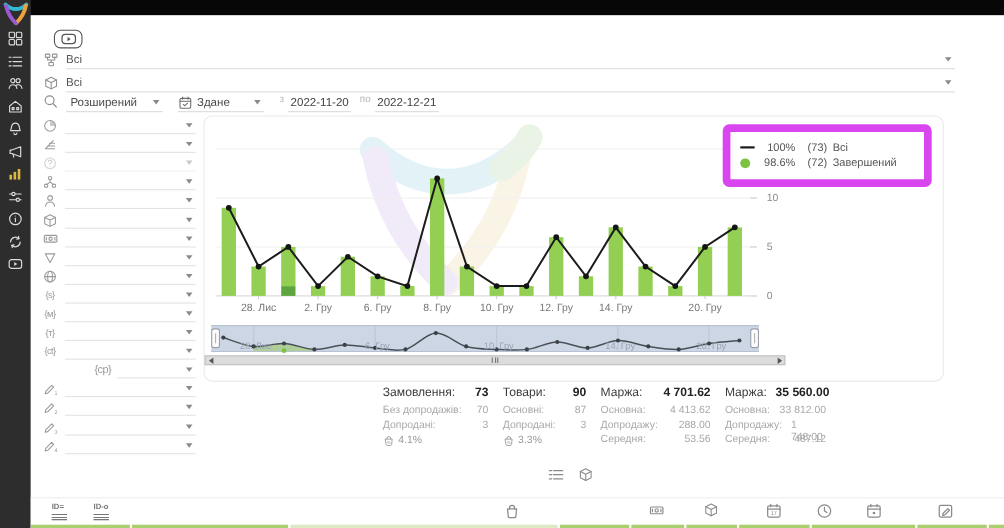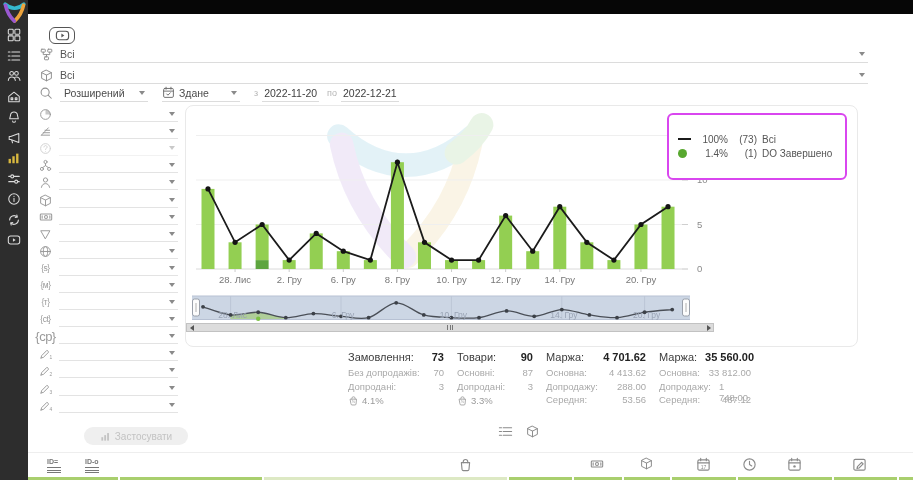--- a/index.html
+++ b/index.html
@@ -14,38 +14,38 @@
   main{position:absolute;left:28px;top:14px;width:885px;height:466px;background:#fff;}
   .ico{display:inline-flex;align-items:center;justify-content:center;line-height:1;}
   
   .video-btn{position:absolute;left:21px;top:13px;width:26px;height:17px;border:1.4px solid #555;border-radius:6px;
     background:#fff;display:flex;align-items:center;justify-content:center;color:#555;padding:0;cursor:pointer;}
   .frow{position:absolute;left:10px;width:830px;height:17px;display:flex;align-items:center;}
   .frow .fic{width:16px;color:#8f8f8f;margin-right:6px;}
   .fsel{flex:1;display:flex;align-items:center;border-bottom:1px solid #dcdcdc;height:16px;cursor:pointer;}
   .fval{font-size:10.5px;color:#555;flex:1;}
   .crt{width:0;height:0;border-left:3.5px solid transparent;border-right:3.5px solid transparent;border-top:4.5px solid #8a8a8a;margin:0 3px;}
-  .srow{position:absolute;left:10px;top:71px;height:16px;display:flex;align-items:center;}
+  .srow{position:absolute;left:10px;top:71px;height:16px;display:flex;align-items:flex-start;}
   .sitem{display:flex;align-items:center;border-bottom:1px solid #dcdcdc;height:16px;margin-right:14px;cursor:pointer;}
   .slabel{font-size:10.5px;color:#4c4c4c;padding:0 4px;}
   .splain{font-size:9px;color:#b5b5b5;margin-right:4px;}
   .sdate{font-size:10.5px;color:#3f3f3f;border-bottom:1px solid #dcdcdc;height:16px;display:flex;align-items:center;margin-right:8px;padding:0 2px;cursor:text;}
   
   #filter-col{position:absolute;left:10px;top:92px;width:140px;}
   .lrow{display:flex;align-items:center;height:17.1px;}
   .lrow .fic{width:15px;color:#9a9a9a;margin-right:6px;font-size:8.5px;}
   .lrow .fsel{height:14px;border-bottom:1px solid #e3e3e3;}
   .lrow.disabled{opacity:.45;}
   .apply-btn{position:absolute;left:56px;top:413px;width:104px;height:18px;border:none;border-radius:9px;
     background:#efefef;color:#c3c3c3;font-size:10px;display:flex;align-items:center;justify-content:center;gap:4px;cursor:pointer;}
   
   .chart-panel{position:absolute;left:157px;top:91px;width:671px;height:240px;border:1px solid #e9e9e9;border-radius:8px;background:#fff;}
   .watermark{position:absolute;left:120px;top:2px;width:200px;height:168px;opacity:.55;pointer-events:none;}
   #chart-svg{position:absolute;left:0;top:0;}
-  .legend{position:absolute;right:10px;top:7px;width:158px;border:2px solid #d946ef;border-radius:6px;background:#fff;padding:17px 9px;}
+  .legend{position:absolute;right:10px;top:7px;width:158px;border:7px solid #d946ef;border-radius:6px;background:#fff;padding:7px 9px;}
   .lg-row{display:grid;grid-template-columns:17px 37px 30px auto;align-items:center;font-size:10px;color:#555;height:14.5px;cursor:pointer;}
   .lg-pct{text-align:right;padding-right:4px;}
   .lg-cnt{text-align:right;padding-right:5px;}
   .mk-line{width:13px;height:2px;background:#1b1b1b;}
   .mk-dot{width:9px;height:9px;border-radius:50%;}
   #mini-svg{position:absolute;left:0;top:186px;}
   .scrollbar{position:absolute;left:0;top:217px;width:528px;height:9px;background:#dcdcdc;border:1px solid #c2c2c2;box-sizing:border-box;display:flex;align-items:center;}
   .sb-arrow{width:9px;height:7px;display:flex;align-items:center;justify-content:center;cursor:pointer;}
   .tri-l{width:0;height:0;border-top:3px solid transparent;border-bottom:3px solid transparent;border-right:4px solid #555;}
   .tri-r{width:0;height:0;border-top:3px solid transparent;border-bottom:3px solid transparent;border-left:4px solid #555;}
@@ -384,21 +384,21 @@
           </div>
         </div>
         <div class="lrow">
           <span class="fic ico" style="font-size: 8.5px; letter-spacing: -0.5px;">{ct}</span>
           <div class="fsel">
             <span class="fval"></span>
             <span class="crt" style="border-top-width: 4px;"></span>
           </div>
         </div>
         <div class="lrow">
-          <span class="fic ico" style="font-size: 13px; letter-spacing: -0.5px;">{cp}</span>
+          <span class="fic ico" style="font-size: 10px; letter-spacing: -0.5px; margin-left: 48px;">{cp}</span>
           <div class="fsel">
             <span class="fval"></span>
             <span class="crt" style="border-top-width: 4px;"></span>
           </div>
         </div>
         <div class="lrow">
           <span class="fic ico">
             <svg viewBox="0 0 16 16" width="13" height="13" fill="none" stroke="currentColor" stroke-width="1.2" stroke-linecap="round" stroke-linejoin="round">
               <path d="M2.5 13.5l.7-2.8L9.8 4l2.2 2.2-6.6 6.6-2.9.7z"></path>
               <text x="13" y="15" font-size="6" fill="currentColor" stroke="none">1</text>
@@ -440,30 +440,20 @@
               <text x="13" y="15" font-size="6" fill="currentColor" stroke="none">4</text>
             </svg>
           </span>
           <div class="fsel">
             <span class="fval"></span>
             <span class="crt" style="border-top-width: 4px;"></span>
           </div>
         </div>
       </div>
 
-    <button class="apply-btn">
-      <span class="ico">
-          <svg viewBox="0 0 16 16" width="11" height="11" fill="none" stroke="currentColor" stroke-width="1.2" stroke-linecap="round" stroke-linejoin="round">
-            <rect x="2" y="9" width="2.6" height="5" fill="currentColor" stroke="none"></rect>
-            <rect x="6.2" y="6" width="2.6" height="8" fill="currentColor" stroke="none"></rect>
-            <rect x="10.4" y="3" width="2.6" height="11" fill="currentColor" stroke="none"></rect>
-          </svg>
-        </span>
-      <span>Застосувати</span>
-    </button>
 
     <section class="chart-panel">
       <div class="watermark">
         <svg viewBox="0 0 32 30" width="200" height="168">
           <path d="M4 5c4 3.6 8 5.2 12 5.2S24 8.6 28 5" stroke="#cde9f2" stroke-width="4.2" fill="none" stroke-linecap="round"></path>
           <path d="M27.5 6.5c-1.6 7.6-5 14-11.2 20" stroke="#f6ecd2" stroke-width="4.2" fill="none" stroke-linecap="round"></path>
           <path d="M25 8c2-1.5 3.5-3 4.5-5" stroke="#d8ecd2" stroke-width="4.2" fill="none" stroke-linecap="round"></path>
           <path d="M4.5 6.5c1.6 7.6 5 14 11.2 20" stroke="#e6daf4" stroke-width="4.2" fill="none" stroke-linecap="round"></path>
         </svg>
       </div>
@@ -535,24 +525,24 @@
           <circle cx="482.02" cy="100.69999999999999" r="2.6" fill="#141414"></circle>
         </svg>
       <div class="legend" id="legend">
           <div class="lg-row">
             <span class="mk-line"></span>
             <span class="lg-pct">100%</span>
             <span class="lg-cnt">(73)</span>
             <span>Всі</span>
           </div>
           <div class="lg-row">
-            <span class="mk-dot" style="background: rgb(88, 168, 47);"></span>
-            <span class="lg-pct">1.4%</span>
-            <span class="lg-cnt">(1)</span>
-            <span>DO Завершено</span>
+            <span class="mk-dot" style="background: rgb(124, 194, 67);"></span>
+            <span class="lg-pct">98.6%</span>
+            <span class="lg-cnt">(72)</span>
+            <span>Завершений</span>
           </div>
         </div>
       <svg id="mini-svg" width="528" height="31" viewBox="0 0 528 31">
           <rect x="6" y="4" width="498" height="23.5" fill="#ccd6e4"></rect>
           <line x1="6" y1="4" x2="504" y2="4" stroke="#b7c1d3"></line>
           <line x1="6" y1="27.5" x2="504" y2="27.5" stroke="#b7c1d3"></line>
           <line x1="44.6" y1="4" x2="44.6" y2="27.5" stroke="#bcc6d6"></line>
           <line x1="155" y1="4" x2="155" y2="27.5" stroke="#bcc6d6"></line>
           <line x1="265.4" y1="4" x2="265.4" y2="27.5" stroke="#bcc6d6"></line>
           <line x1="375.8" y1="4" x2="375.8" y2="27.5" stroke="#bcc6d6"></line>

